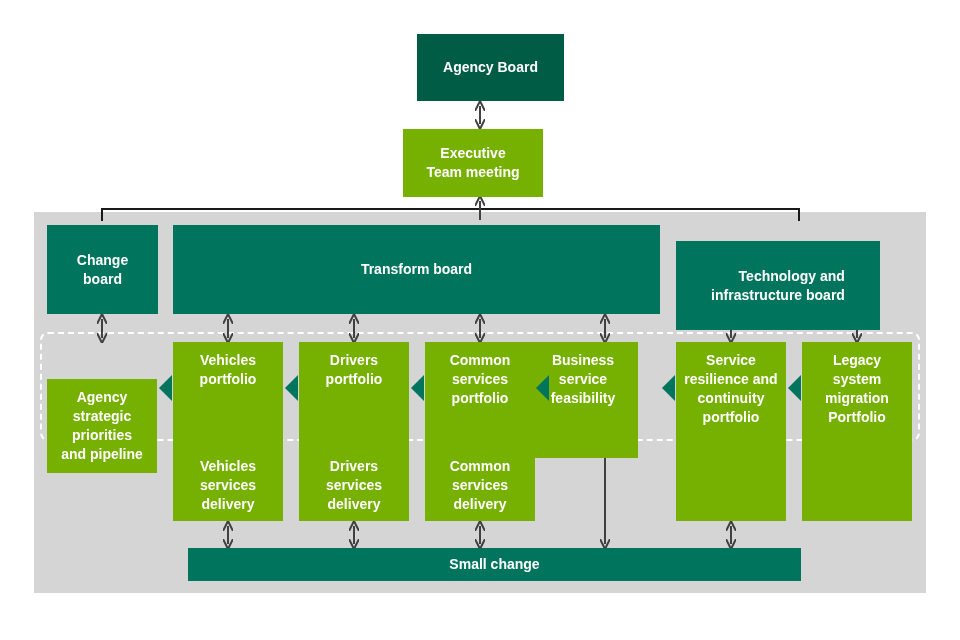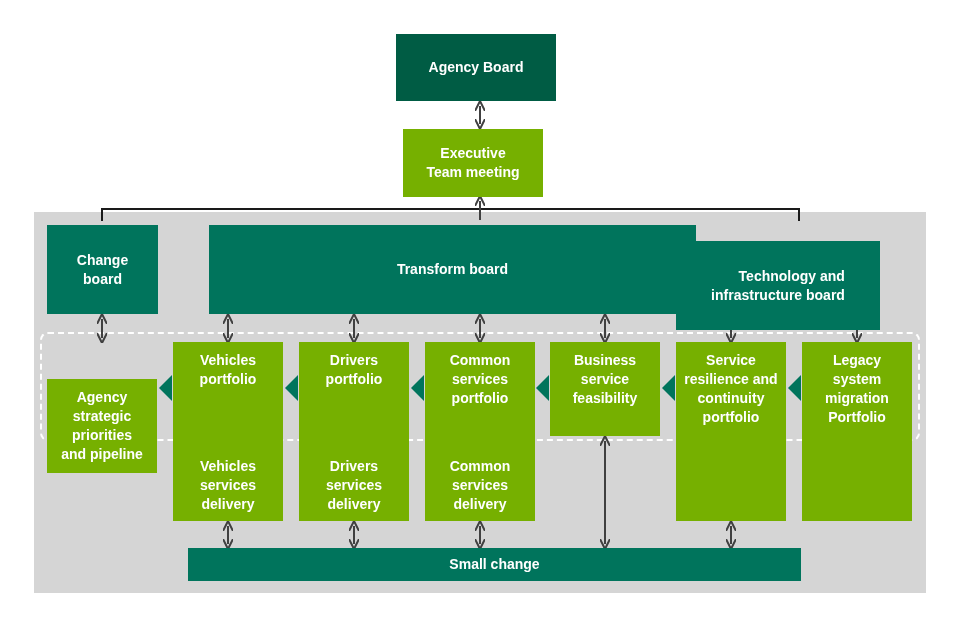--- a/index.html
+++ b/index.html
@@ -46,42 +46,42 @@
       <line x1="731" x2="731" y1="319" y2="338" stroke="#404040" stroke-width="2" marker-start="url(#ah)" marker-end="url(#ah)"></line>
       <line x1="857" x2="857" y1="319" y2="338" stroke="#404040" stroke-width="2" marker-start="url(#ah)" marker-end="url(#ah)"></line>
       <line x1="228" x2="228" y1="526" y2="544" stroke="#404040" stroke-width="2" marker-start="url(#ah)" marker-end="url(#ah)"></line>
       <line x1="354" x2="354" y1="526" y2="544" stroke="#404040" stroke-width="2" marker-start="url(#ah)" marker-end="url(#ah)"></line>
       <line x1="480" x2="480" y1="526" y2="544" stroke="#404040" stroke-width="2" marker-start="url(#ah)" marker-end="url(#ah)"></line>
       <line x1="731" x2="731" y1="526" y2="544" stroke="#404040" stroke-width="2" marker-start="url(#ah)" marker-end="url(#ah)"></line>
       <line x1="605" x2="605" y1="441" y2="544" stroke="#404040" stroke-width="2" marker-start="url(#ah)" marker-end="url(#ah)"></line>
     </g>
 </svg>
 
-<div class="box dark" style="left:396px;top:34px;width:160px;height:67px;">Agency Board</div>
+<div class="box dark" style="left:417px;top:34px;width:147px;height:67px;">Agency Board</div>
 <div class="box green" style="left:403px;top:129px;width:140px;height:68px;">Executive
 Team meeting</div>
 
 <div class="box teal" style="left:47px;top:225px;width:111px;height:89px;">Change
 board</div>
-<div class="box teal" style="left:173px;top:225px;width:487px;height:89px;margin-left:36px;">Transform board</div>
+<div class="box teal" style="left:173px;top:225px;width:487px;height:89px;">Transform board</div>
 <div class="box teal" style="left:676px;top:241px;width:204px;height:89px;text-align:right;">Technology and
 infrastructure board</div>
 
 <div class="box green top" style="left:47px;top:342px;width:110px;height:94px;margin-top:37px;">Agency
 strategic
 priorities
 and pipeline</div>
 <div class="box green top" style="left:173px;top:342px;width:110px;height:179px;">Vehicles
 portfolio</div>
 <div class="box green top" style="left:299px;top:342px;width:110px;height:179px;">Drivers
 portfolio</div>
 <div class="box green top" style="left:425px;top:342px;width:110px;height:179px;">Common
 services
 portfolio</div>
-<div class="box green top" style="left:550px;top:342px;width:110px;height:94px;">Business
+<div class="box green top" style="left:528px;top:342px;width:110px;height:116px;">Business
 service
 feasibility</div>
 <div class="box green top" style="left:676px;top:342px;width:110px;height:179px;">Service
 resilience and
 continuity
 portfolio</div>
 <div class="box green top" style="left:802px;top:342px;width:110px;height:179px;">Legacy
 system
 migration
 Portfolio</div>

